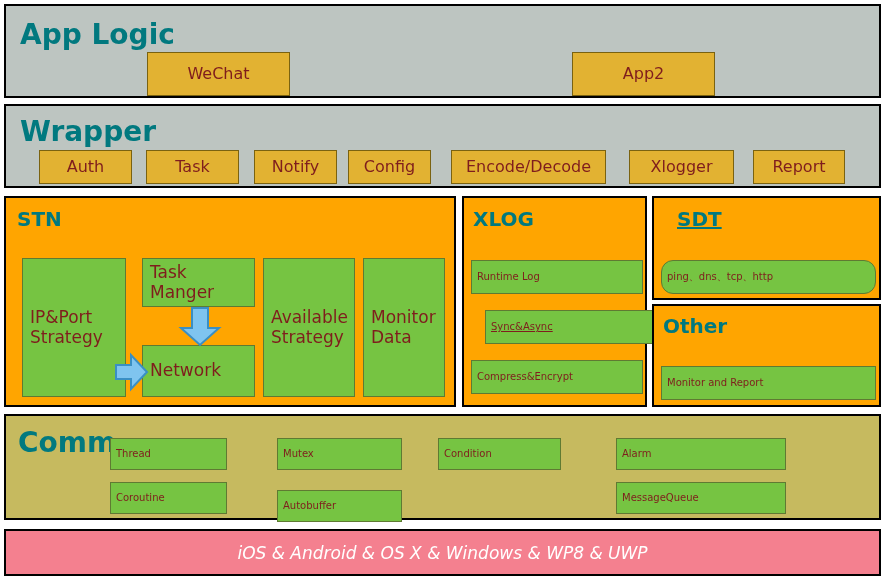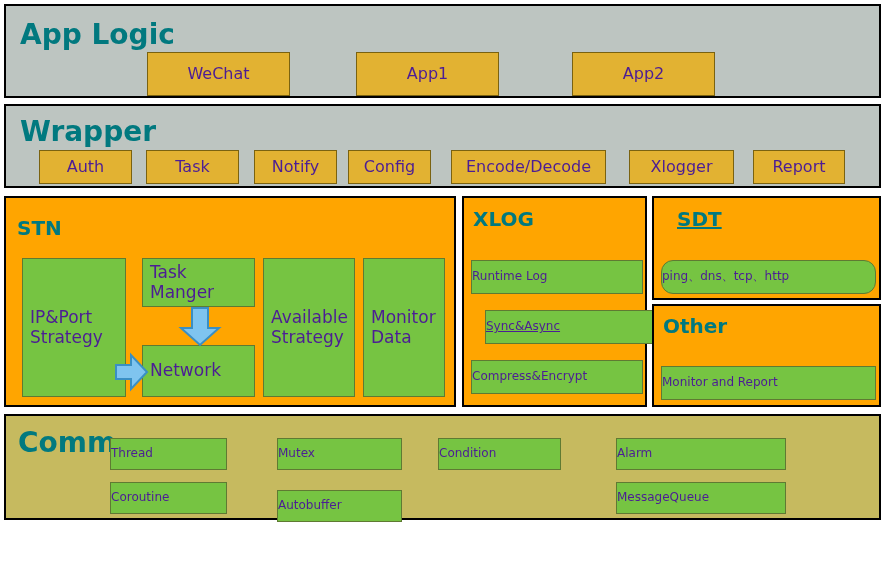--- a/index.html
+++ b/index.html
@@ -43,37 +43,37 @@
   }
   .title-lg { font-size: 28px; }
   .title-md { font-size: 20px; }
 
   
   .box {
     position: absolute;
     box-sizing: border-box;
     display: flex;
     align-items: center;
-    color: #4c1d95;
+    color: #7f1d1d;
     white-space: pre;
     line-height: 1.15;
   }
   .box-gold {
     background: #e2b232;
     border: 1px solid #7a6210;
     justify-content: center;
     font-size: 16px;
   }
   .box-green {
     background: #76c442;
     border: 1px solid #5f7a32;
     font-size: 17px;
   }
   .box-green.pad { padding-left: 7px; }
-  .box-green.pad-sm { font-size: 12px; }
+  .box-green.pad-sm { padding-left: 5px; font-size: 10px; }
 
   
   .platform-text {
     position: absolute;
     left: 0;
     right: 0;
     top: 0;
     bottom: 0;
     display: flex;
     align-items: center;
@@ -89,38 +89,37 @@
 </style>
 </head>
 <body>
 
 <div class="canvas">
 
   <div class="panel panel-gray" style="left:4px; top:4px; width:877px; height:94px;">
     <div class="panel-title title-lg" style="left:14px; top:12px;">App Logic</div>
 
     <div class="box box-gold" style="left:141px; top:46px; width:143px; height:44px;">WeChat</div>
-    <div class="box box-gold" style="left:350px; top:46px; width:143px; height:44px;">App1</div>
     <div class="box box-gold" style="left:566px; top:46px; width:143px; height:44px;">App2</div>
   </div>
 
   <div class="panel panel-gray" style="left:4px; top:104px; width:877px; height:84px;">
     <div class="panel-title title-lg" style="left:14px; top:9px;">Wrapper</div>
 
     <div class="box box-gold" style="left:33px; top:44px; width:93px; height:34px;">Auth</div>
     <div class="box box-gold" style="left:140px; top:44px; width:93px; height:34px;">Task</div>
     <div class="box box-gold" style="left:248px; top:44px; width:83px; height:34px;">Notify</div>
     <div class="box box-gold" style="left:342px; top:44px; width:83px; height:34px;">Config</div>
     <div class="box box-gold" style="left:445px; top:44px; width:155px; height:34px;">Encode/Decode</div>
     <div class="box box-gold" style="left:623px; top:44px; width:105px; height:34px;">Xlogger</div>
     <div class="box box-gold" style="left:747px; top:44px; width:92px; height:34px;">Report</div>
   </div>
 
   <div class="panel panel-orange" style="left:4px; top:196px; width:452px; height:211px;">
-    <div class="panel-title title-md" style="left:11px; top:18px;">STN</div>
+    <div class="panel-title title-md" style="left:11px; top:9px;">STN</div>
 
     <div class="box box-green pad" style="left:16px; top:60px; width:104px; height:139px;">IP&amp;Port
 Strategy</div>
 
     <div class="box box-green pad" style="left:136px; top:60px; width:113px; height:49px; align-items:flex-start; padding-top:4px;">Task
 Manger</div>
 
     <div class="box box-green pad" style="left:136px; top:147px; width:113px; height:52px;">Network</div>
 
     <div class="box box-green pad" style="left:257px; top:60px; width:92px; height:139px;">Available
@@ -164,14 +163,17 @@
     <div class="box box-green pad-sm" style="left:104px; top:22px; width:117px; height:32px;">Thread</div>
     <div class="box box-green pad-sm" style="left:271px; top:22px; width:125px; height:32px;">Mutex</div>
     <div class="box box-green pad-sm" style="left:432px; top:22px; width:123px; height:32px;">Condition</div>
     <div class="box box-green pad-sm" style="left:610px; top:22px; width:170px; height:32px;">Alarm</div>
 
     <div class="box box-green pad-sm" style="left:104px; top:66px; width:117px; height:32px;">Coroutine</div>
     <div class="box box-green pad-sm" style="left:271px; top:66px; width:125px; height:32px;margin-top:8px;">Autobuffer</div>
     <div class="box box-green pad-sm" style="left:610px; top:66px; width:170px; height:32px;">MessageQueue</div>
   </div>
 
+  <div class="panel panel-pink" style="left:4px; top:529px; width:877px; height:47px;">
+    <div class="platform-text">iOS &amp; Android &amp; OS X &amp; Windows &amp; WP8 &amp; UWP</div>
+  </div>
 
 </div>
 
 </body></html>

